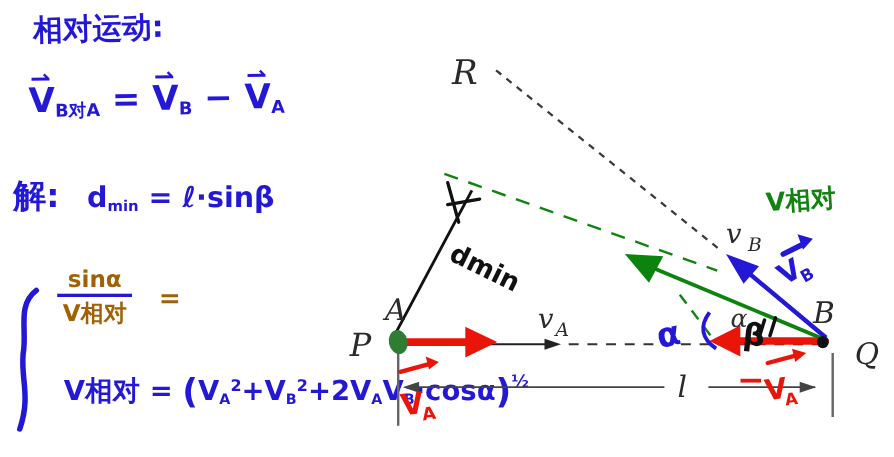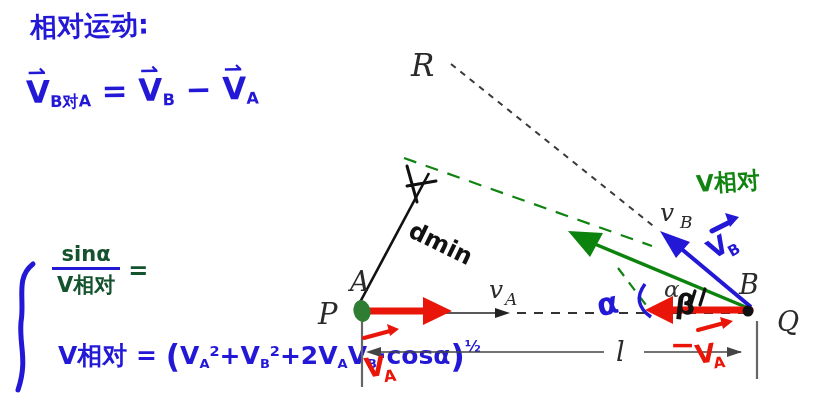--- a/index.html
+++ b/index.html
@@ -10,21 +10,21 @@
       font-family:"DejaVu Sans",sans-serif;}
   .sb{font-size:0.52em;vertical-align:-0.28em;font-weight:bold;}
   .sp{font-size:0.58em;vertical-align:0.55em;font-weight:bold;}
   .exp{font-size:0.62em;vertical-align:0.75em;font-weight:bold;}
   .vec{position:relative;display:inline-block;}
   .vec::before{content:"⇀";position:absolute;left:0.08em;top:-0.66em;font-size:0.72em;}
   #note-title{left:30px;top:8px;font-size:27px;transform:rotate(-1.5deg);}
   #eq-rel{left:26px;top:72px;font-size:31px;transform:rotate(-1deg);}
   #sol{left:12px;top:158px;font-size:26px;}
   #sol .solve{font-size:30px;margin-right:16px;}
-  #ratio{left:52px;top:242px;display:flex;align-items:center;gap:8px;color:#14532d;font-weight:bold;}
+  #ratio{left:52px;top:242px;display:flex;align-items:center;gap:24px;color:#a16207;font-weight:bold;}
   .frac{display:inline-block;text-align:center;font-size:21px;}
   .frac .num{display:block;padding:0 5px 1px 5px;}
   .frac .den{display:block;border-top:3.5px solid #2318d6;padding:1px 5px 0 5px;}
   #ratio .eqs{font-size:24px;}
   #mag{left:58px;top:338px;font-size:25px;}
   .paren{font-size:1.25em;vertical-align:-0.1em;}
 </style>
 </head>
 <body>
 
@@ -33,20 +33,26 @@
   <div class="hw" id="note-title">相对运动:</div>
 
   <div class="hw" id="eq-rel">
     <span class="vec"><span>V</span></span><span class="sb">B对A</span>
     <span>=</span>
     <span class="vec"><span>V</span></span><span class="sb">B</span>
     <span>−</span>
     <span class="vec"><span>V</span></span><span class="sb">A</span>
   </div>
 
+  <div class="hw" id="sol">
+    <span class="solve">解:</span>
+    <span>d</span><span class="sb">min</span>
+    <span>=</span>
+    <span>ℓ·sinβ</span>
+  </div>
 
   <div class="hw" id="ratio">
     <span class="frac">
       <span class="num">sinα</span>
       <span class="den">V相对</span>
     </span>
     <span class="eqs">=</span>
     <span class="frac">
     </span>
   </div>

